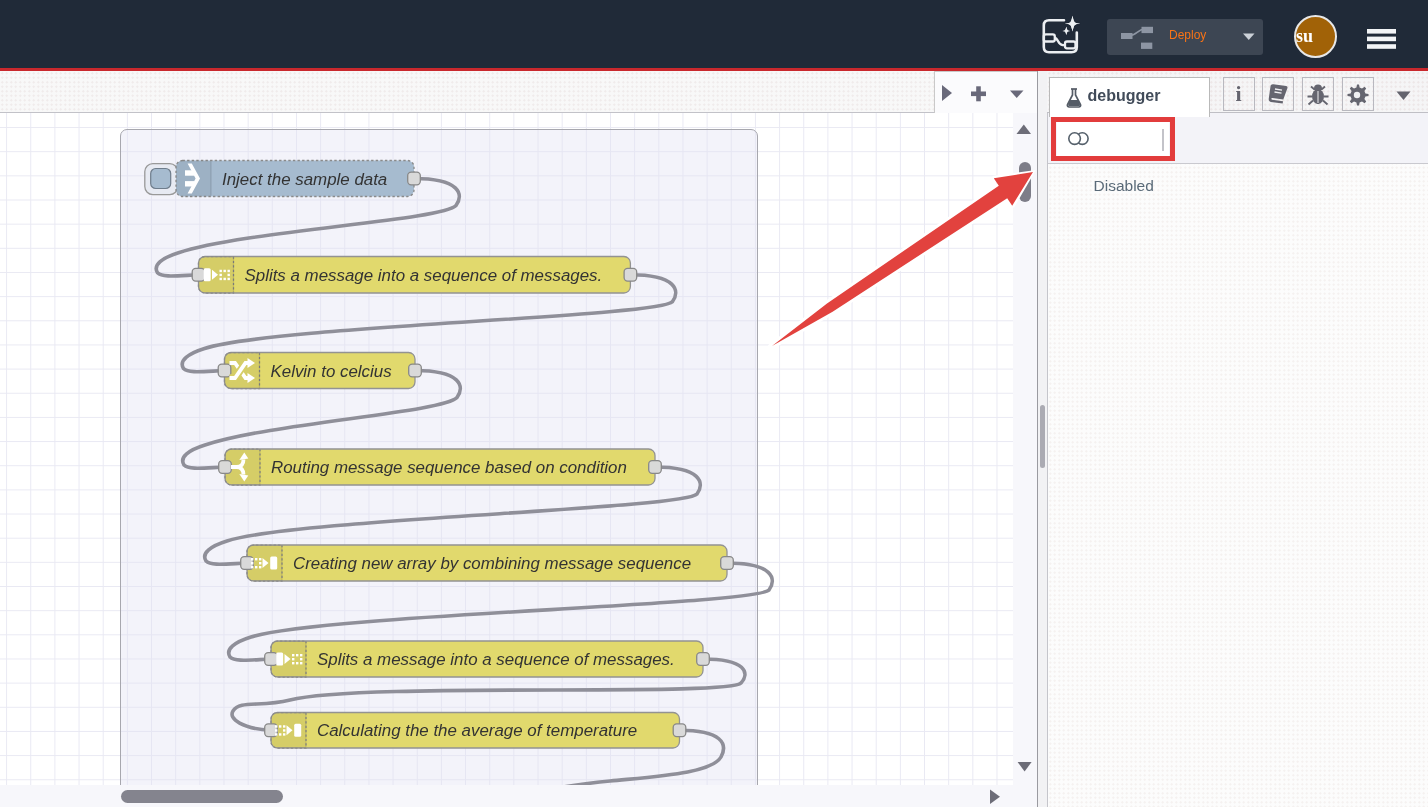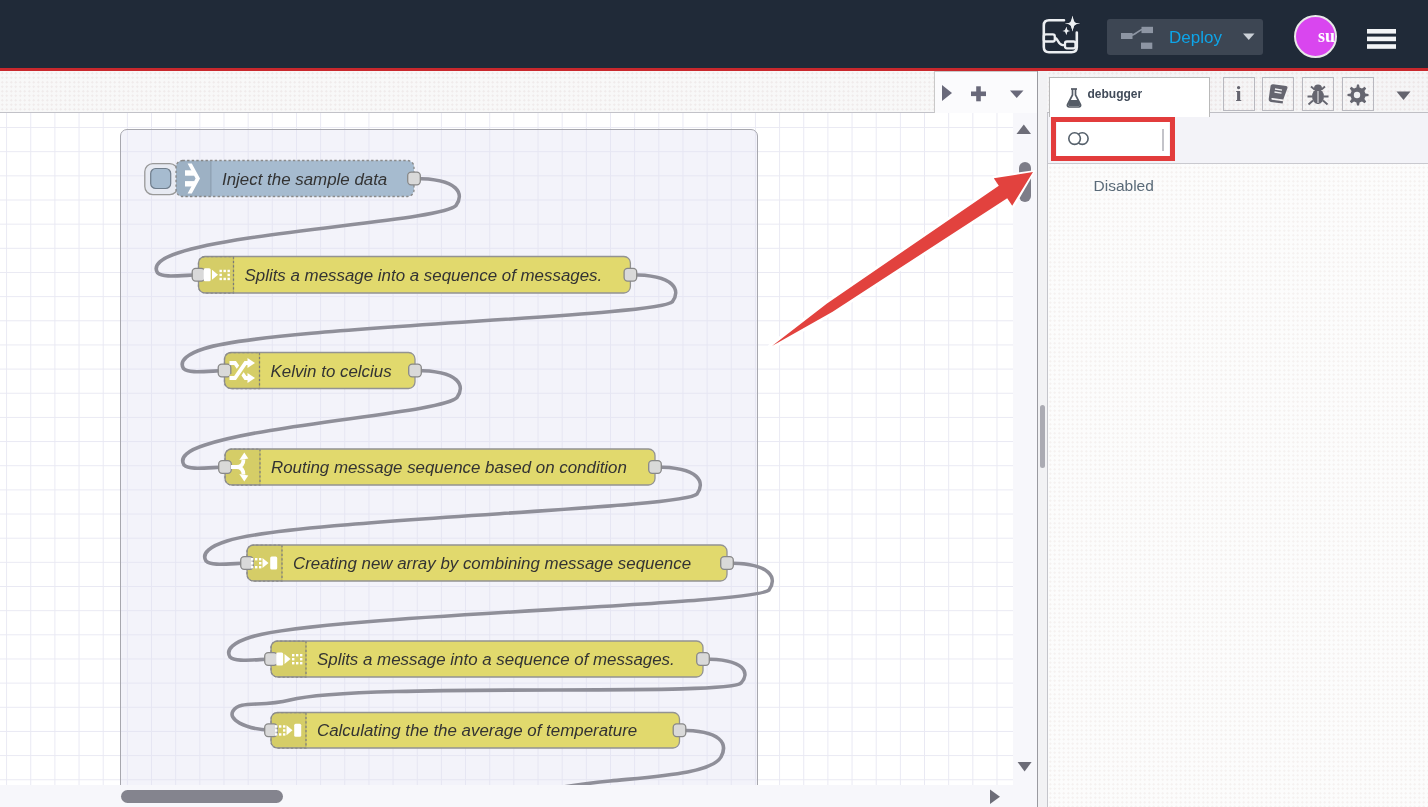--- a/index.html
+++ b/index.html
@@ -2,22 +2,22 @@
 <html><head>
 <meta charset="utf-8">
 <style>
   * { margin:0; padding:0; box-sizing:border-box; }
   html,body { width:1428px; height:807px; overflow:hidden; font-family:"Liberation Sans", sans-serif; background:#fff; }
   .abs { position:absolute; }
   
   #header { position:absolute; left:0; top:0; width:1428px; height:68px; background:#202a38; }
   #redline { position:absolute; left:0; top:68px; width:1428px; height:3px; background:#c9282d; }
   #deploybtn { position:absolute; left:1107px; top:19px; width:156px; height:36px; background:#3d4653; border-radius:3px; }
-  #deploytext { position:absolute; left:1169px; top:28px; font-size:17px; color:#0ea5e9; }
-  #avatar { position:absolute; left:1294px; top:15px; width:43px; height:43px; border-radius:50%; background:#d946ef; border:2px solid #e8e8e8; color:#fff; font-weight:bold; font-size:18px; text-align:right; line-height:38px; font-family:"Liberation Serif",serif; }
+  #deploytext { position:absolute; left:1169px; top:28px; font-size:12px; color:#f97316; }
+  #avatar { position:absolute; left:1294px; top:15px; width:43px; height:43px; border-radius:50%; background:#a16207; border:2px solid #e8e8e8; color:#fff; font-weight:bold; font-size:18px; text-align:left; line-height:38px; font-family:"Liberation Serif",serif; }
   
   #tabbar { position:absolute; left:0; top:71px; width:1037px; height:42px; background:#f8f8f8; border-bottom:1px solid #c2c2c8;
      background-image:radial-gradient(#efeaea 1px, transparent 1px); background-size:4.5px 4.5px; }
   #tabtools { position:absolute; left:934px; top:71px; width:104px; height:42.5px; background:#fbfbfd; border:1px solid #c9c9c9; }
   
   #canvas { position:absolute; left:0; top:113px; width:1037px; height:694px; background:#fff; }
   #gridarea { position:absolute; left:0; top:0; width:1013px; height:672px; overflow:hidden;
      background-image:linear-gradient(to right, #e9e9f3 1.2px, transparent 1.2px), linear-gradient(to bottom, #e9e9f3 1.2px, transparent 1.2px);
      background-size:24.17px 24.17px; background-position:6.1px 14.05px; }
   #groupbox { position:absolute; left:119.8px; top:16.4px; width:638px; height:700px; background:rgba(225,225,243,0.40); border:1.6px solid #a7a7ae; border-radius:7px; }
@@ -26,21 +26,21 @@
   #vtrack { position:absolute; left:1013px; top:0; width:24px; height:694px; background:#f7f7fb; }
   #vthumb { position:absolute; left:1019px; top:49px; width:12px; height:40px; background:#7d7d88; border-radius:6px; }
   
   #sep { position:absolute; left:1037px; top:71px; width:10px; height:736px; background:#f2f2f4; border-left:1px solid #9a9aa0; }
   #grip { position:absolute; left:1039.5px; top:405px; width:5px; height:63px; background:#ababb3; border-radius:3px; }
   #sidebar { position:absolute; left:1047px; top:71px; width:381px; height:736px; background:#fcfcfc; border-left:1px solid #c5c5cb;
      background-image:radial-gradient(#f4f0ef 1px, transparent 1px); background-size:4.5px 4.5px; }
   #sbtabbar { position:absolute; left:1047px; top:71px; width:381px; height:42px; background:#f5f5f6; border-bottom:1px solid #bfbfc5;
      background-image:radial-gradient(#ece6e6 1px, transparent 1px); background-size:4.5px 4.5px; }
   #sbtab { position:absolute; left:1048.5px; top:76.5px; width:161px; height:40px; background:#fff; border:1px solid #b9b9b9; border-bottom:none; z-index:3; }
-  #sbtab span { position:absolute; left:38px; top:9px; font-size:12px; font-weight:bold; color:#414b59; }
+  #sbtab span { position:absolute; left:38px; top:9px; font-size:16px; font-weight:bold; color:#414b59; }
   .iconbox { position:absolute; top:77px; width:32px; height:34px; border:1px solid #b8b8bf; text-align:center; }
   #dbgtoolbar { position:absolute; left:1048px; top:113px; width:380px; height:51px; background:#f3f3f8; border-bottom:1px solid #c9c9cf; }
   #disbtn { position:absolute; left:1056.5px; top:122px; width:112.5px; height:34px; background:#fff; }
   #disbtn .vline { position:absolute; right:5.5px; top:6.5px; width:1.2px; height:22px; background:#c3c3c9; }
   #disbtn span { position:absolute; left:37px; top:7px; font-size:15.5px; color:#5a6a78;margin-top:48px; }
   #redbox { position:absolute; left:1051px; top:116.5px; width:123.5px; height:44.5px; border:5.5px solid #e23c3c; z-index:4; }
   svg { display:block; }
 </style>
 </head>
 <body>

